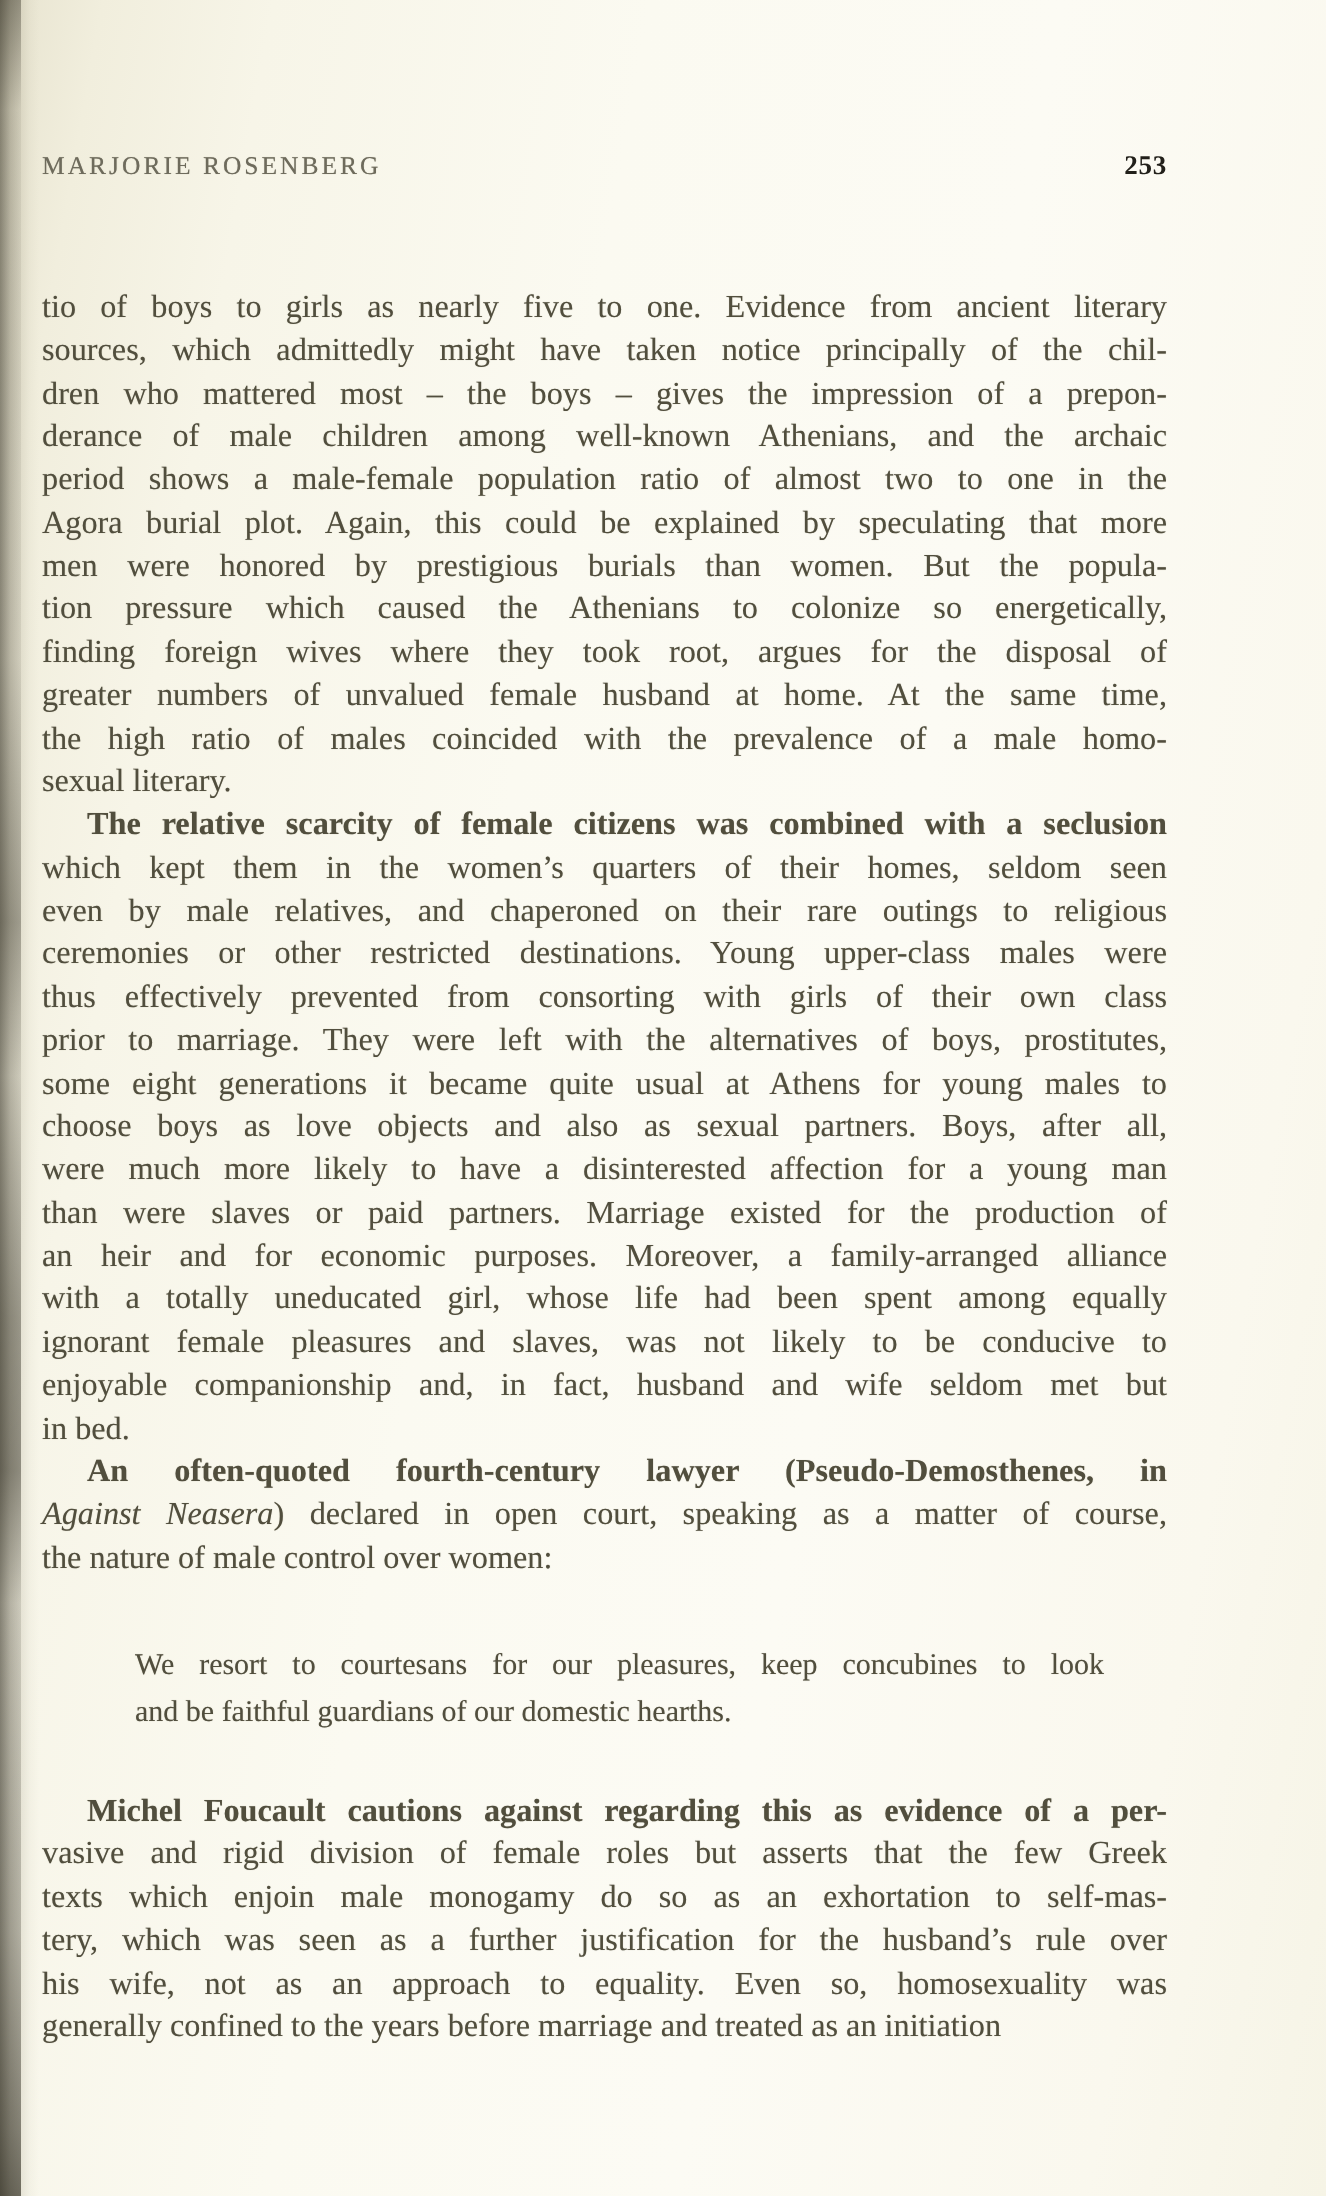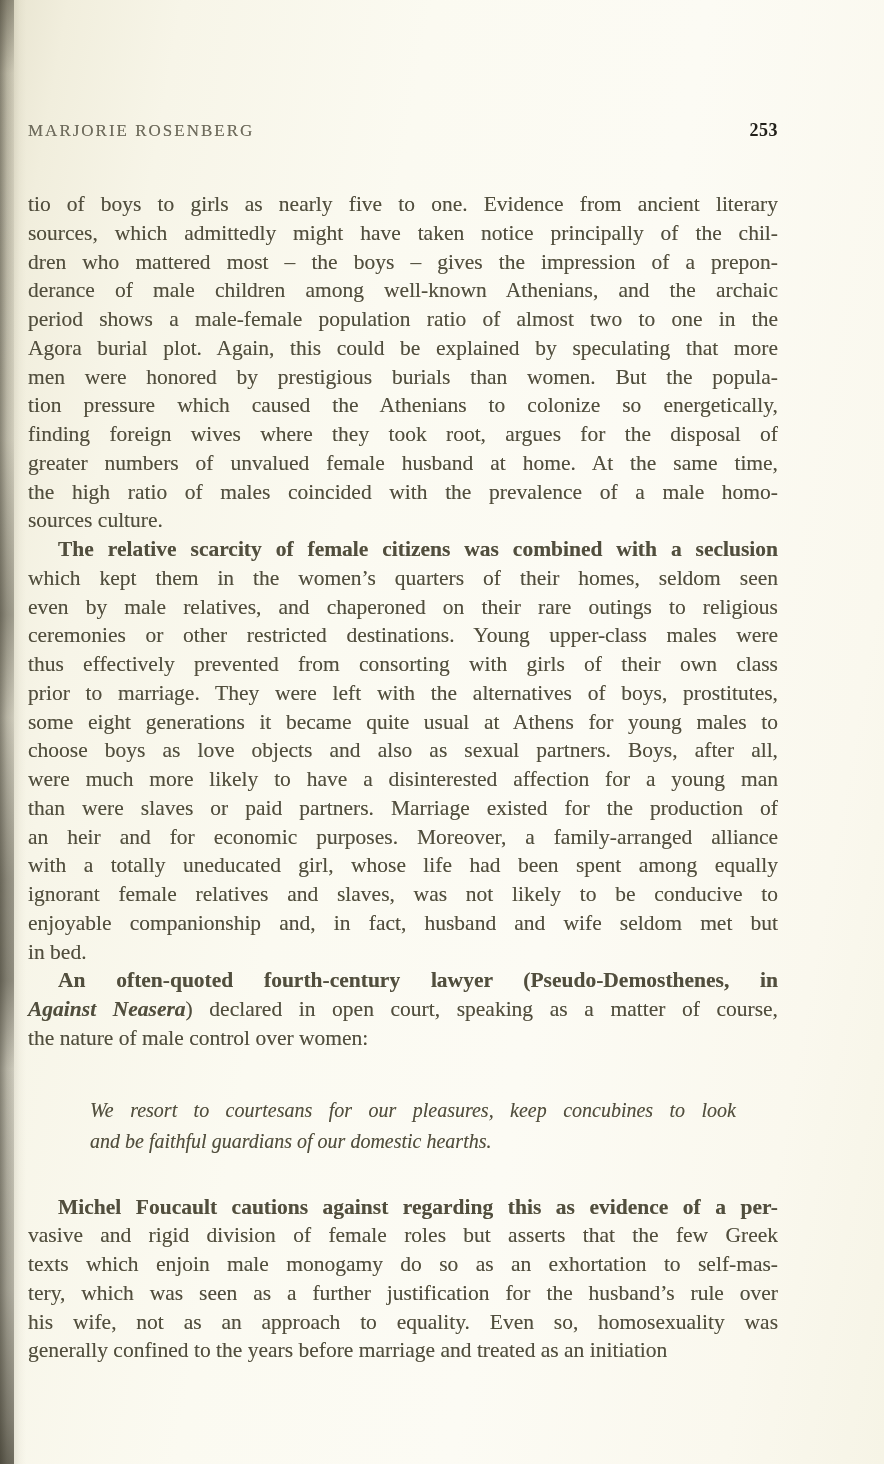--- a/index.html
+++ b/index.html
@@ -27,21 +27,21 @@
     position: absolute; left: 0; top: 0; bottom: 0; width: 14px;
     background: linear-gradient(180deg,
       rgba(35,32,20,0.38) 0%, rgba(35,32,20,0.06) 5%,
       rgba(35,32,20,0.08) 30%, rgba(35,32,20,0.34) 42%,
       rgba(35,32,20,0.10) 49%, rgba(35,32,20,0.38) 60%,
       rgba(35,32,20,0.44) 67%, rgba(35,32,20,0.12) 73%,
       rgba(35,32,20,0.26) 88%, rgba(35,32,20,0.50) 97%,
       rgba(35,32,20,0.62) 100%);
   }
   .header {
-    position: absolute; top: 120px; left: 28px; right: 106px;
+    position: absolute; top: 100px; left: 28px; right: 106px;
     display: flex; justify-content: space-between; align-items: baseline;
   }
   .author {
     font-size: 17px; letter-spacing: 2px;
     color: #6e6b5c;
     text-shadow: 0 0 0.5px rgba(110,107,92,0.6);
   }
   .pageno {
     font-size: 18px; font-weight: bold; color: #22201a; letter-spacing: 0.5px;
   }
@@ -62,24 +62,23 @@
   .quote {
     margin: 42px 0 36px 62px;
     width: 646px;
     font-size: 20px;
   }
   .quote .line {
     line-height: 31px;
     text-align: justify;
     text-align-last: justify;
     white-space: nowrap;
-    font-style: italic;
   }
   .quote .line.last { text-align-last: left; }
-  .italic { font-style: italic; font-weight: bold; }
+  .italic { font-style: italic; }
 </style>
 </head>
 <body>
 
 <div class="page">
   <div class="spine-h"></div>
   <div class="spine-v"></div>
 
   <div class="header">
     <span class="author">MARJORIE ROSENBERG</span>
@@ -92,36 +91,36 @@
         <div class="line">sources, which admittedly might have taken notice principally of the chil-</div>
         <div class="line">dren who mattered most – the boys – gives the impression of a prepon-</div>
         <div class="line">derance of male children among well-known Athenians, and the archaic</div>
         <div class="line">period shows a male-female population ratio of almost two to one in the</div>
         <div class="line">Agora burial plot. Again, this could be explained by speculating that more</div>
         <div class="line">men were honored by prestigious burials than women. But the popula-</div>
         <div class="line">tion pressure which caused the Athenians to colonize so energetically,</div>
         <div class="line">finding foreign wives where they took root, argues for the disposal of</div>
         <div class="line">greater numbers of unvalued female husband at home. At the same time,</div>
         <div class="line">the high ratio of males coincided with the prevalence of a male homo-</div>
-        <div class="line last">sources culture.</div>
+        <div class="line last">sexual literary.</div>
       </div>
       <div class="para">
         <div class="line indent">The relative scarcity of female citizens was combined with a seclusion</div>
         <div class="line">which kept them in the women’s quarters of their homes, seldom seen</div>
         <div class="line">even by male relatives, and chaperoned on their rare outings to religious</div>
         <div class="line">ceremonies or other restricted destinations. Young upper-class males were</div>
         <div class="line">thus effectively prevented from consorting with girls of their own class</div>
         <div class="line">prior to marriage. They were left with the alternatives of boys, prostitutes,</div>
         <div class="line">some eight generations it became quite usual at Athens for young males to</div>
         <div class="line">choose boys as love objects and also as sexual partners. Boys, after all,</div>
         <div class="line">were much more likely to have a disinterested affection for a young man</div>
         <div class="line">than were slaves or paid partners. Marriage existed for the production of</div>
         <div class="line">an heir and for economic purposes. Moreover, a family-arranged alliance</div>
         <div class="line">with a totally uneducated girl, whose life had been spent among equally</div>
-        <div class="line">ignorant female relatives and slaves, was not likely to be conducive to</div>
+        <div class="line">ignorant female pleasures and slaves, was not likely to be conducive to</div>
         <div class="line">enjoyable companionship and, in fact, husband and wife seldom met but</div>
         <div class="line last">in bed.</div>
       </div>
       <div class="para">
         <div class="line indent">An often-quoted fourth-century lawyer (Pseudo-Demosthenes, in</div>
         <div class="line"><span class="italic">Against Neasera</span><span>) declared in open court, speaking as a matter of course,</span></div>
         <div class="line last">the nature of male control over women:</div>
       </div>
       <div class="quote">
         <div class="line">We resort to courtesans for our pleasures, keep concubines to look</div>

